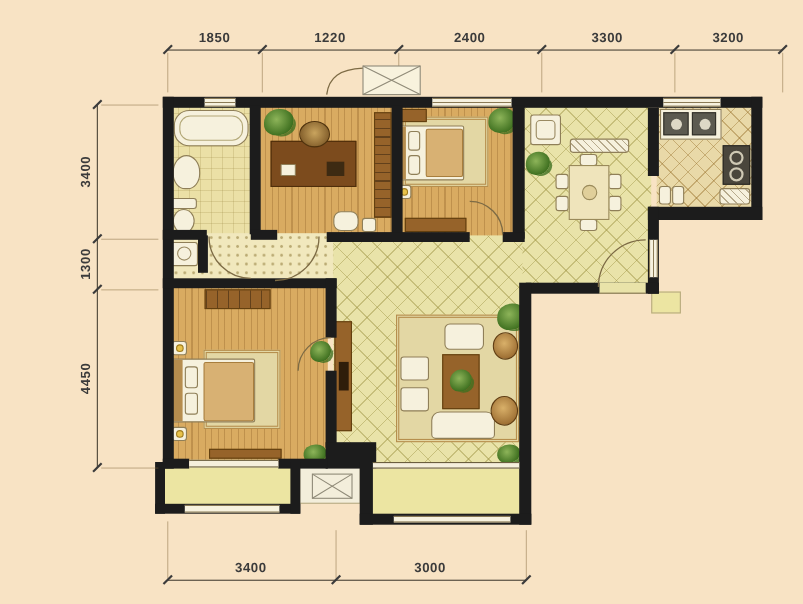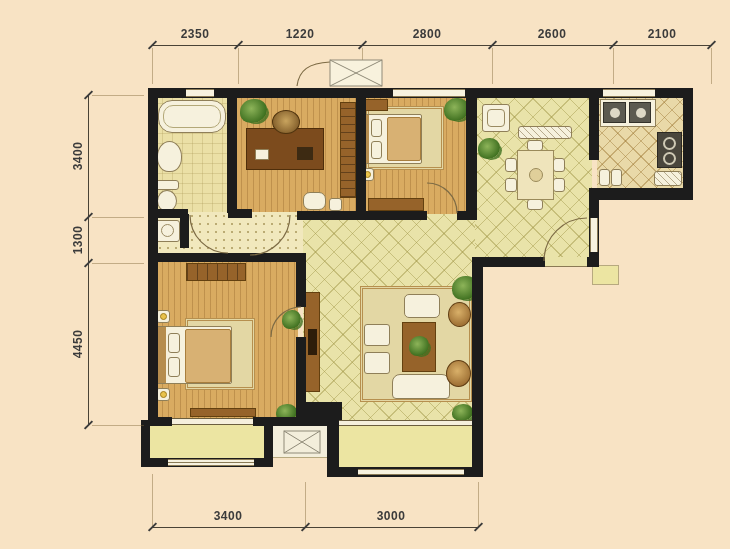--- a/index.html
+++ b/index.html
@@ -239,25 +239,25 @@
   <div class="abs tick z6" style="left:357px;top:44px"></div>
   <div class="abs tick z6" style="left:487px;top:44px"></div>
   <div class="abs tick z6" style="left:608px;top:44px"></div>
   <div class="abs tick z6" style="left:706px;top:44px"></div>
   <div class="abs ext z5" style="left:152px;top:48px;width:1px;height:36px"></div>
   <div class="abs ext z5" style="left:238px;top:48px;width:1px;height:36px"></div>
   <div class="abs ext z5" style="left:362px;top:48px;width:1px;height:14px"></div>
   <div class="abs ext z5" style="left:492px;top:48px;width:1px;height:36px"></div>
   <div class="abs ext z5" style="left:613px;top:48px;width:1px;height:36px"></div>
   <div class="abs ext z5" style="left:711px;top:48px;width:1px;height:36px"></div>
-  <div class="abs dimtext z6" style="left:160px;top:27px;width:70px">2350</div>
+  <div class="abs dimtext z6" style="left:160px;top:27px;width:70px">1850</div>
   <div class="abs dimtext z6" style="left:265px;top:27px;width:70px">1220</div>
-  <div class="abs dimtext z6" style="left:392px;top:27px;width:70px">2800</div>
-  <div class="abs dimtext z6" style="left:517px;top:27px;width:70px">2600</div>
-  <div class="abs dimtext z6" style="left:627px;top:27px;width:70px">2100</div>
+  <div class="abs dimtext z6" style="left:392px;top:27px;width:70px">2400</div>
+  <div class="abs dimtext z6" style="left:517px;top:27px;width:70px">3300</div>
+  <div class="abs dimtext z6" style="left:627px;top:27px;width:70px">3200</div>
 
   <div class="abs dimline z6" style="left:88px;top:95px;width:1px;height:330px"></div>
   <div class="abs tick z6" style="left:83px;top:94px"></div>
   <div class="abs tick z6" style="left:83px;top:216px"></div>
   <div class="abs tick z6" style="left:83px;top:262px"></div>
   <div class="abs tick z6" style="left:83px;top:424px"></div>
   <div class="abs ext z5" style="left:92px;top:95px;width:52px;height:1px"></div>
   <div class="abs ext z5" style="left:92px;top:217px;width:52px;height:1px"></div>
   <div class="abs ext z5" style="left:92px;top:263px;width:52px;height:1px"></div>
   <div class="abs ext z5" style="left:92px;top:425px;width:52px;height:1px"></div>

